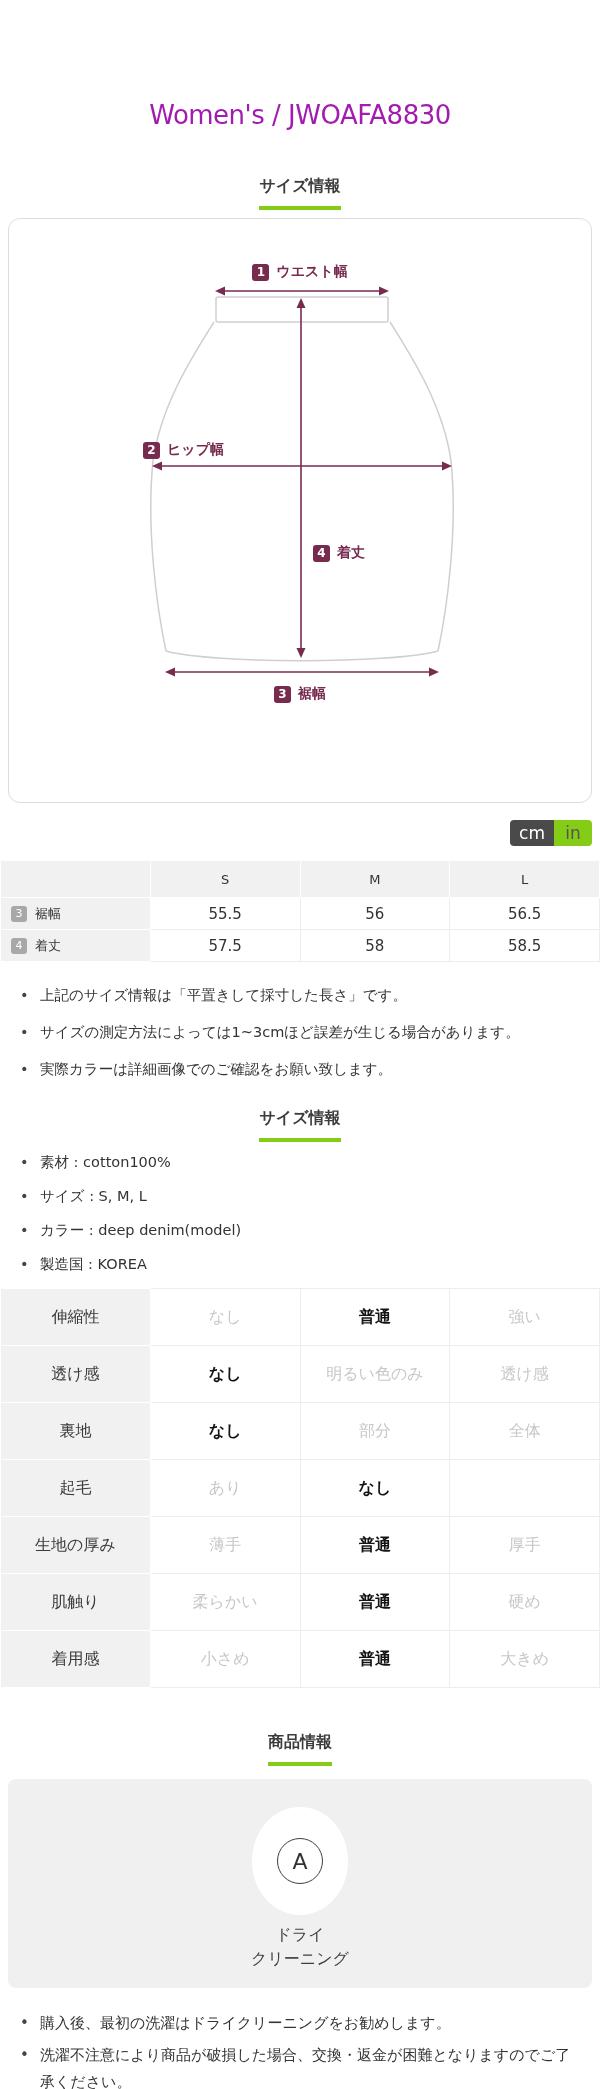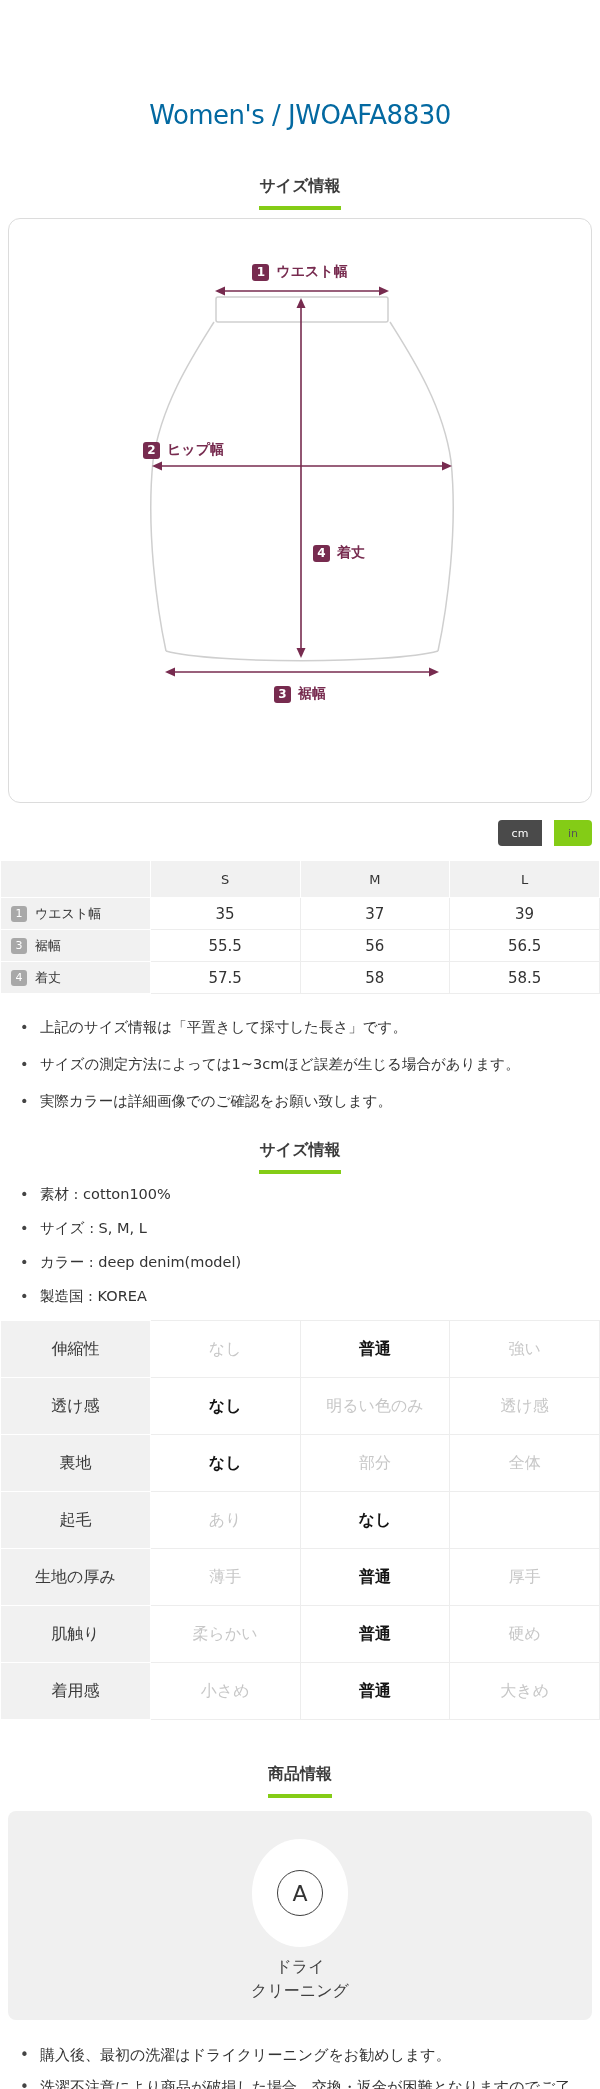--- a/index.html
+++ b/index.html
@@ -2,38 +2,38 @@
 <html><head>
 <meta charset="utf-8">
 <style>
   * { margin:0; padding:0; box-sizing:border-box; }
   html,body { background:#fff; }
   body {
     width:600px; height:2089px; overflow:hidden; position:relative;
     font-family:"DejaVu Sans","Liberation Sans",sans-serif; color:#333;
   }
   
-  .page-title { margin-top:100px; text-align:center; font-size:26px; font-weight:500; color:#0369a1; letter-spacing:-0.5px; }
+  .page-title { margin-top:100px; text-align:center; font-size:26px; font-weight:500; color:#a21caf; letter-spacing:-0.5px; }
   .sec-head { text-align:center; }
   .sec-head span { display:inline-block; font-size:16px; font-weight:bold; color:#3c3c3c; padding-bottom:9px; border-bottom:4px solid #84cc16; }
   .sec-head.first { margin-top:46px; }
   .sec-head.second { margin-top:28px; }
   .sec-head.third { margin-top:44px; }
   
   .diagram-box { position:relative; margin:8px 8px 0; height:585px; border:1px solid #dcdcdc; border-radius:12px; }
   .diagram-box svg { position:absolute; left:0; top:0; }
   .dim-label { position:absolute; display:flex; align-items:center; font-size:14px; font-weight:bold; color:#772B4F; white-space:nowrap; }
   .dim-label .badge { display:inline-flex; align-items:center; justify-content:center; width:17px; height:17px; margin-right:7px; background:#772B4F; color:#fff; font-size:12px; font-weight:bold; border-radius:3px; }
   .lbl-waist { top:44px; left:0; width:100%; justify-content:center; }
   .lbl-hip   { top:222px; left:134px; }
   .lbl-len   { top:325px; left:304px; }
   .lbl-hem   { top:466px; left:0; width:100%; justify-content:center; }
   
   .toggle-row { margin:17px 8px 0 0; display:flex; justify-content:flex-end; }
-  .unit-btn { height:26px; display:flex; align-items:center; justify-content:center; font-size:11px; cursor:pointer;margin-left:12px; }
+  .unit-btn { height:26px; display:flex; align-items:center; justify-content:center; font-size:17px; cursor:pointer; }
   .unit-cm { width:44px; background:#4a4a4a; color:#fff; border-radius:4px 0 0 4px; }
   .unit-in { width:38px; background:#84cc16; color:#555; border-radius:0 4px 4px 0; }
   
   table { width:600px; border-collapse:collapse; table-layout:fixed; }
   td,th { border:1px solid #ededed; text-align:center; vertical-align:middle; }
   .size-table { margin-top:14px; }
   .size-table th { height:37px; background:#f1f1f1; font-size:13px; font-weight:normal; color:#333; border-color:#fff; }
   .size-table td { height:32px; font-size:15px; color:#333; }
   .size-table td.rowlab { background:#f1f1f1; border-color:#fff; text-align:left; padding-left:10px; font-size:13px; color:#333; }
   .rowlab .nbadge { display:inline-block; width:16px; height:16px; line-height:16px; text-align:center; background:#a8a8a8; color:#fff; font-size:11px; border-radius:3px; margin-right:8px; vertical-align:middle; }
@@ -118,26 +118,20 @@
 
 <table class="size-table">
   <tbody>
       <tr>
     <th></th>
     <th>S</th>
     <th>M</th>
     <th>L</th>
   </tr>
   <tr>
-    <td class="rowlab"><span class="nbadge">1</span><span>ウエスト幅</span></td>
-    <td>35</td>
-    <td>37</td>
-    <td>39</td>
-  </tr>
-  <tr>
     <td class="rowlab"><span class="nbadge">3</span><span>裾幅</span></td>
     <td>55.5</td>
     <td>56</td>
     <td>56.5</td>
   </tr>
   <tr>
     <td class="rowlab"><span class="nbadge">4</span><span>着丈</span></td>
     <td>57.5</td>
     <td>58</td>
     <td>58.5</td>

